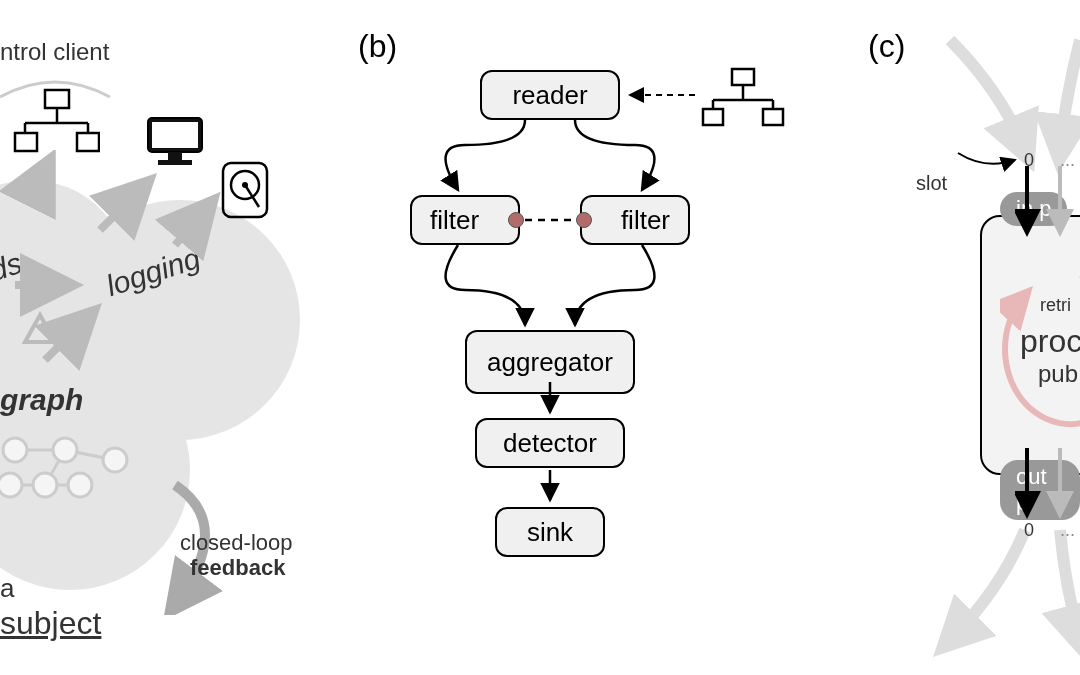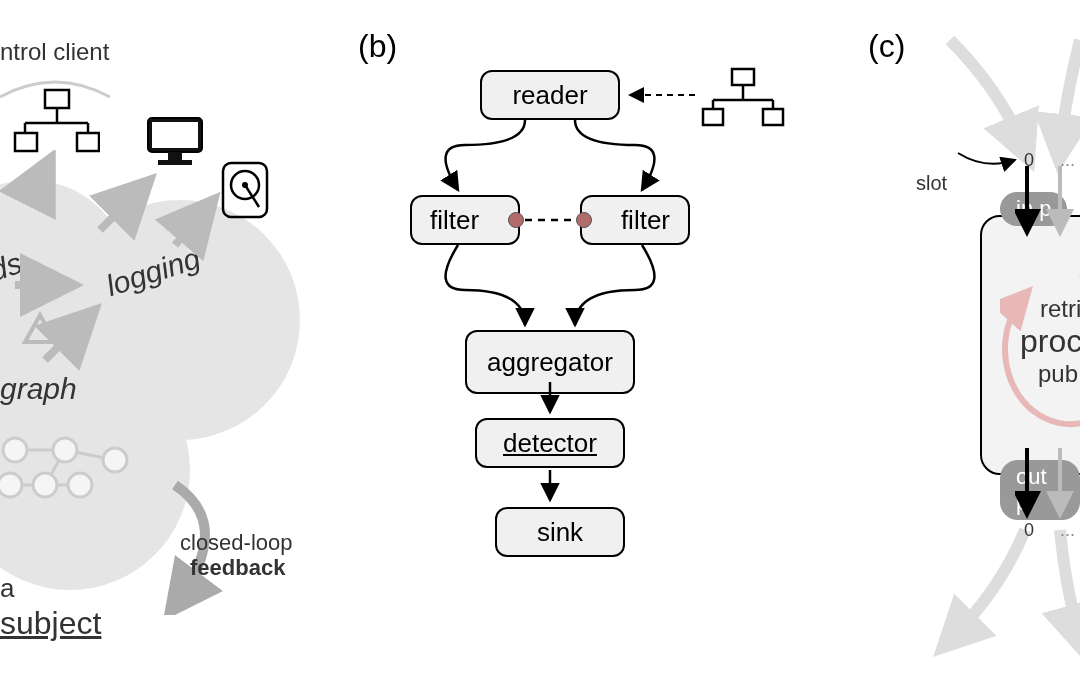--- a/index.html
+++ b/index.html
@@ -96,21 +96,21 @@
   <line x1="30" y1="30" x2="44" y2="52" stroke="#000" stroke-width="2.5"></line>
 </svg>
 
 <div class="text-label" style="left:-10px; top:250px; font-size:30px; font-style:italic; transform:rotate(-18deg);">ds</div>
 <div class="text-label" style="left:105px; top:255px; font-size:30px; font-style:italic; transform:rotate(-18deg);">logging</div>
 
 <svg style="position:absolute; left:20px; top:310px;" width="40" height="40">
   <polygon points="20,5 35,32 5,32" fill="none" stroke="#bbb" stroke-width="4"></polygon>
 </svg>
 
-<div class="text-label" style="left:0px; top:372px; font-size:30px; font-style:italic;">graph</div>
+<div class="text-label" style="left:0px; top:383px; font-size:30px; font-style:italic;font-weight:bold;">graph</div>
 
 <svg style="position:absolute; left:-5px; top:430px;" width="150" height="80">
   <line x1="20" y1="20" x2="70" y2="20" stroke="#ccc" stroke-width="3"></line>
   <line x1="70" y1="20" x2="120" y2="30" stroke="#ccc" stroke-width="3"></line>
   <line x1="70" y1="20" x2="50" y2="55" stroke="#ccc" stroke-width="3"></line>
   <line x1="15" y1="55" x2="50" y2="55" stroke="#ccc" stroke-width="3"></line>
   <line x1="50" y1="55" x2="85" y2="55" stroke="#ccc" stroke-width="3"></line>
   <circle cx="20" cy="20" r="12" fill="#f5f5f5" stroke="#ccc" stroke-width="3"></circle>
   <circle cx="70" cy="20" r="12" fill="#f5f5f5" stroke="#ccc" stroke-width="3"></circle>
   <circle cx="120" cy="30" r="12" fill="#f5f5f5" stroke="#ccc" stroke-width="3"></circle>
@@ -210,34 +210,34 @@
 
 <svg style="position:absolute; left:540px; top:380px;" width="20" height="40">
   <defs>
       <marker id="ba3" markerWidth="8" markerHeight="8" refX="7" refY="4" orient="auto">
         <polygon points="0,0 8,4 0,8" fill="#000"></polygon>
       </marker>
     </defs>
   <line x1="10" y1="2" x2="10" y2="32" stroke="#000" stroke-width="2.5" marker-end="url(#ba3)"></line>
 </svg>
 
-<div class="node-box" style="left:475px; top:418px; width:150px; height:50px;text-decoration:underline;">
+<div class="node-box" style="left:475px; top:418px; width:150px; height:50px;">
   <span>detector</span>
 </div>
 
 <svg style="position:absolute; left:540px; top:468px;" width="20" height="40">
   <defs>
       <marker id="ba4" markerWidth="8" markerHeight="8" refX="7" refY="4" orient="auto">
         <polygon points="0,0 8,4 0,8" fill="#000"></polygon>
       </marker>
     </defs>
   <line x1="10" y1="2" x2="10" y2="32" stroke="#000" stroke-width="2.5" marker-end="url(#ba4)"></line>
 </svg>
 
-<div class="node-box" style="left:495px; top:507px; width:130px; height:50px;">
+<div class="node-box" style="left:495px; top:507px; width:110px; height:50px;">
   <span>sink</span>
 </div>
 
 <svg style="position:absolute; left:930px; top:30px;" width="160" height="640">
   <defs>
     <marker id="lgarrow" markerWidth="5" markerHeight="5" refX="3" refY="2.5" orient="auto">
       <polygon points="0,0 5,2.5 0,5" fill="#ddd"></polygon>
     </marker>
   </defs>
   <path d="M20 10 Q70 60 95 120" fill="none" stroke="#ddd" stroke-width="12" marker-end="url(#lgarrow)"></path>
@@ -297,18 +297,18 @@
 
 <svg style="position:absolute; left:1000px; top:260px;" width="120" height="170">
   <defs>
       <marker id="pinkarr" markerWidth="7" markerHeight="7" refX="5" refY="3.5" orient="auto">
         <polygon points="0,0 7,3.5 0,7" fill="#e8b8b8"></polygon>
       </marker>
     </defs>
   <path d="M80 15 A65 75 0 1 1 25 35" fill="none" stroke="#e8b8b8" stroke-width="6" marker-end="url(#pinkarr)"></path>
 </svg>
 
-<div class="text-label" style="left:1040px; top:295px; font-size:24px;">retri</div>
+<div class="text-label" style="left:1040px; top:295px; font-size:18px;">retri</div>
 <div class="text-label" style="left:1020px; top:323px; font-size:32px;">proc</div>
 <div class="text-label" style="left:1038px; top:360px; font-size:24px;">pub</div>
 
 <div class="text-label" style="left:1024px; top:520px; font-size:18px;">0</div>
 <div class="text-label grey-text" style="left:1060px; top:520px; font-size:18px;">...</div>
 
 </body></html>

